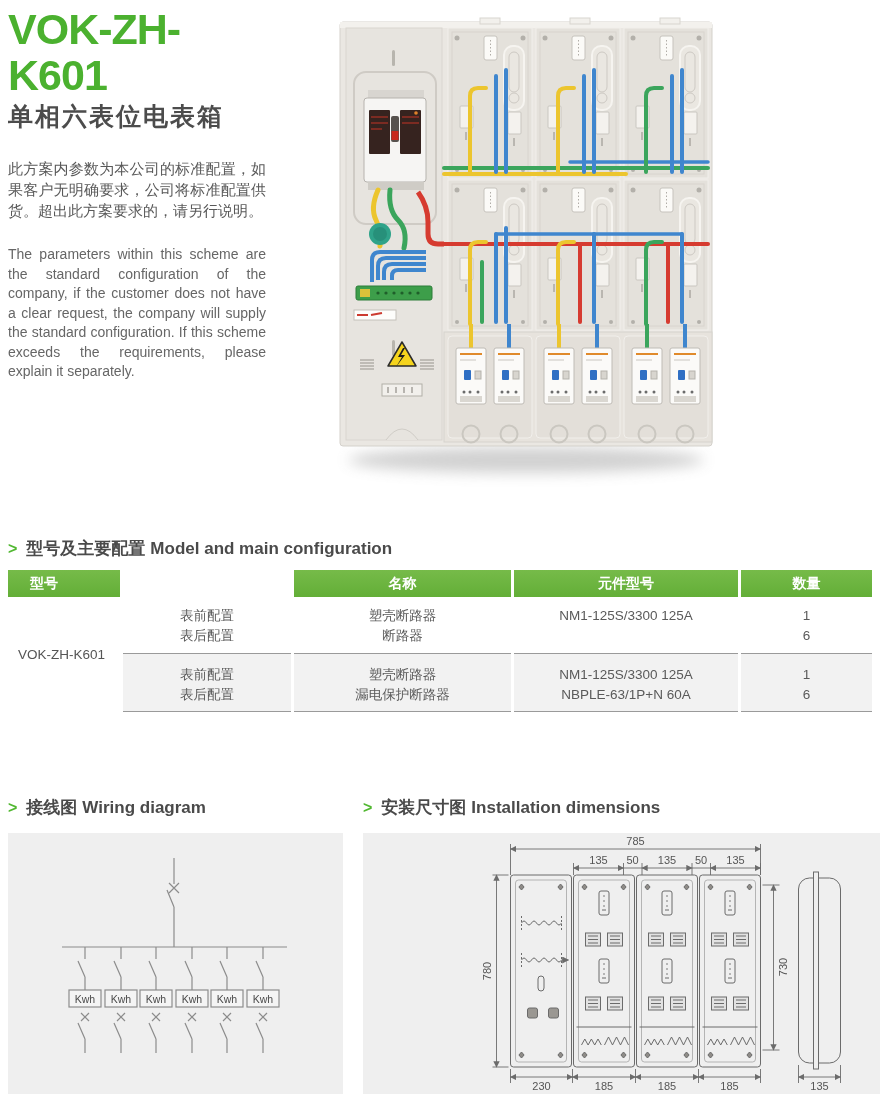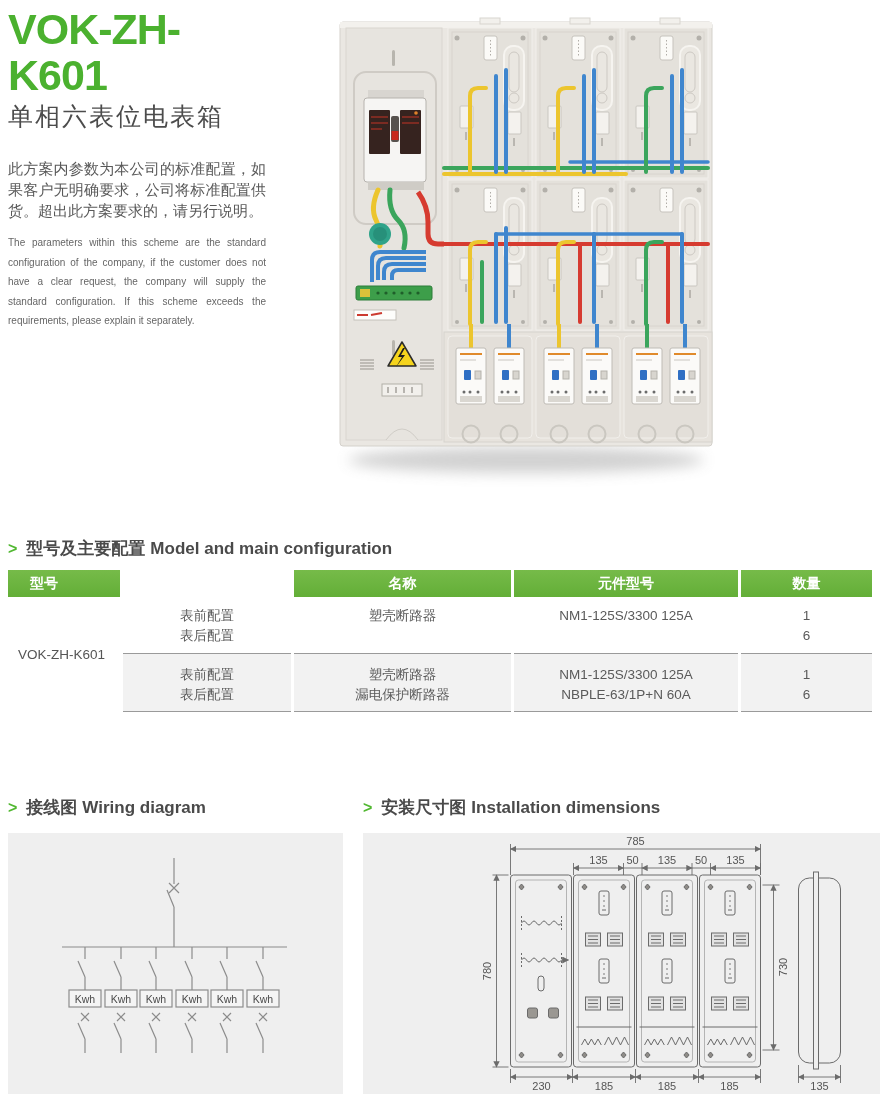--- a/index.html
+++ b/index.html
@@ -4,23 +4,23 @@
 <style>
   * { box-sizing: border-box; margin: 0; padding: 0; }
   html,body { background:#fff; }
   .page {
     position: relative; width: 880px; height: 1103px; background: #fff;
     font-family: "Liberation Sans", sans-serif; overflow: hidden;
   }
   
   .intro { position: absolute; left: 8px; top: 6px; width: 258px; }
   .title { font-size: 43px; line-height: 46px; font-weight: bold; color: #4bb12f; letter-spacing: -1px; }
-  .subtitle { font-size: 25px; line-height: 33px; font-weight: 400; color: #4c4c4c; letter-spacing: 2px; margin-top: 2px; }
+  .subtitle { font-size: 25px; line-height: 33px; font-weight: 700; color: #4c4c4c; letter-spacing: 2px; margin-top: 2px; }
   .para-zh { margin-top: 25px; font-size: 15px; line-height: 21px; color: #595959; text-align: justify; }
-  .para-en { margin-top: 12px; font-size: 10px; line-height: 19.5px; color: #666; text-align: justify; }
+  .para-en { margin-top: 24px; font-size: 14px; line-height: 19.5px; color: #666; text-align: justify; }
   
   .photo { position: absolute; left: 330px; top: 10px; width: 392px; height: 505px; }
   .photo svg { display: block; width: 100%; height: 100%; }
   
   .sec-title { position: absolute; font-size: 17px; font-weight: bold; color: #4a4a4a; white-space: nowrap; }
   .sec-title .arrow { color: #52b832; margin-right: 9px; font-size: 16px; }
   .sec-title .t-en { margin-left: 5px; text-align: right; }
   .sec-config { left: 8px; top: 537px; }
   .sec-wiring { left: 8px; top: 796px; }
   .sec-install { left: 363px; top: 796px; }
@@ -243,20 +243,21 @@
     <div class="th c5">数量</div>
 
     <div class="model-cell">VOK-ZH-K601</div>
 
     <div class="cell c2 g1">
       <div>表前配置</div>
       <div>表后配置</div>
     </div>
     <div class="cell c3 g1">
       <div>塑壳断路器</div>
+      <div>断路器</div>
     </div>
     <div class="cell c4 g1">
       <div>NM1-125S/3300 125A</div>
     </div>
     <div class="cell c5 g1">
       <div>1</div>
       <div>6</div>
     </div>
 
     <div class="cell c2 g2">

